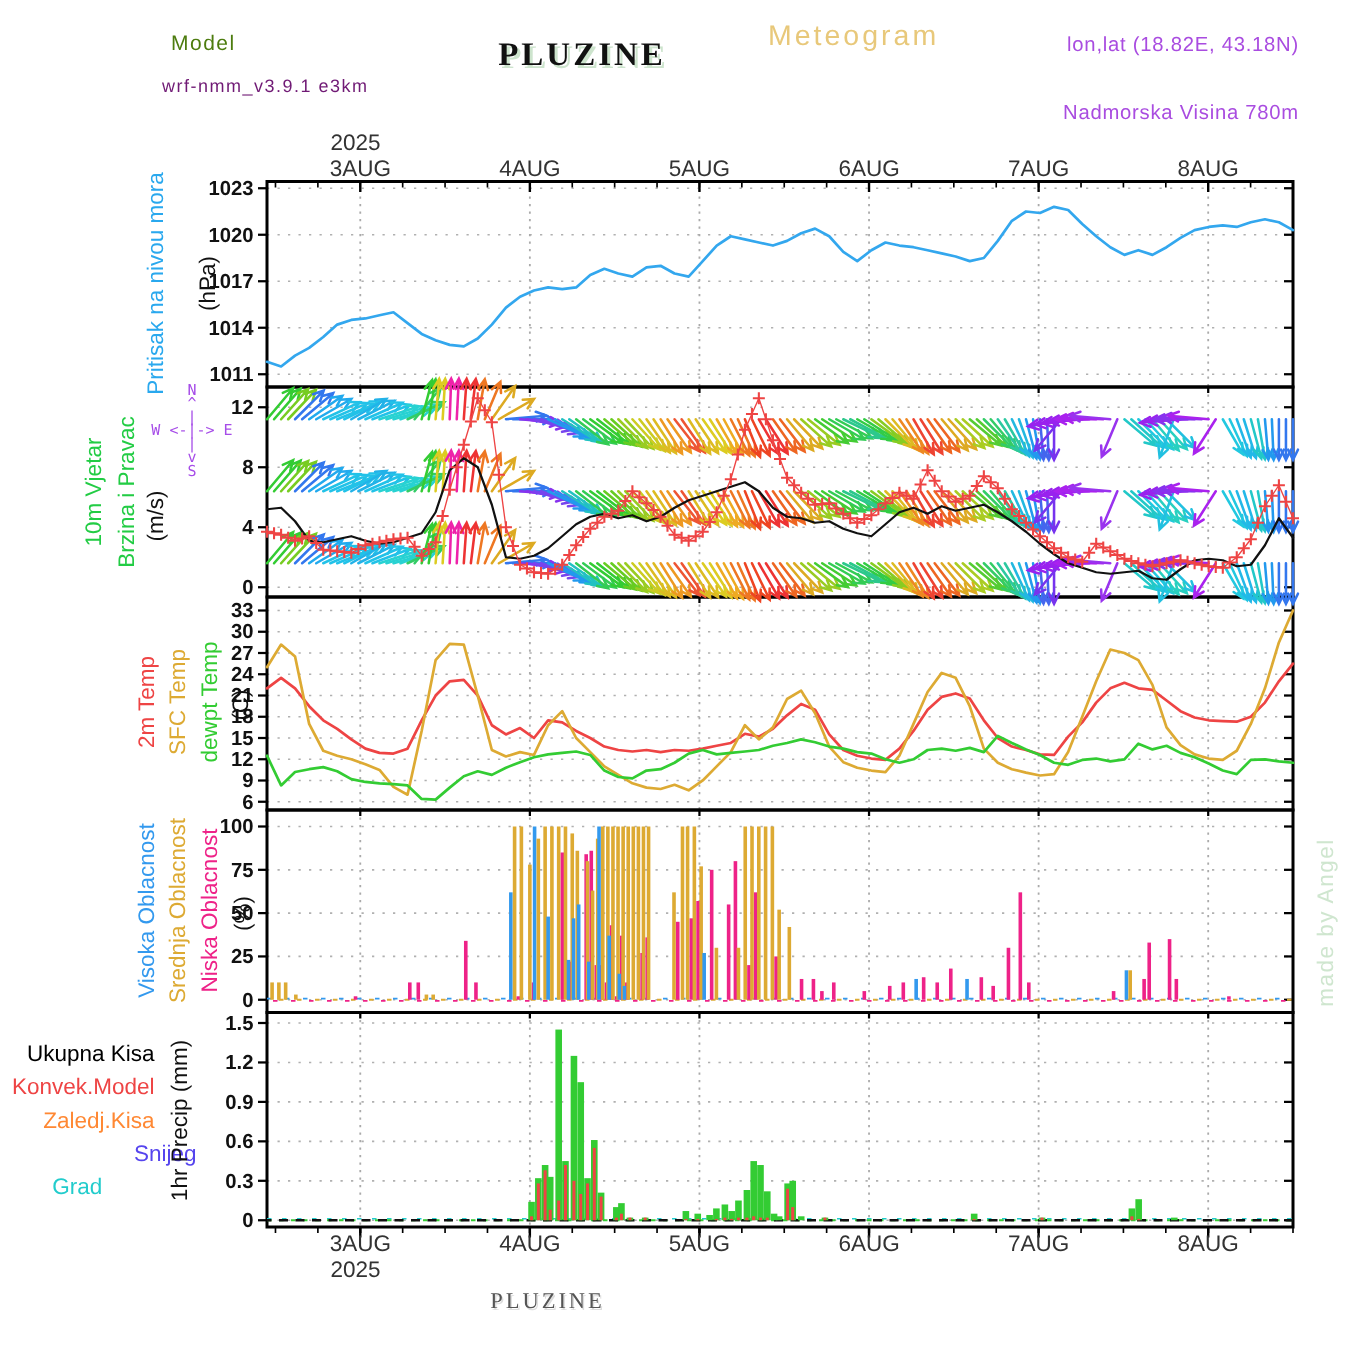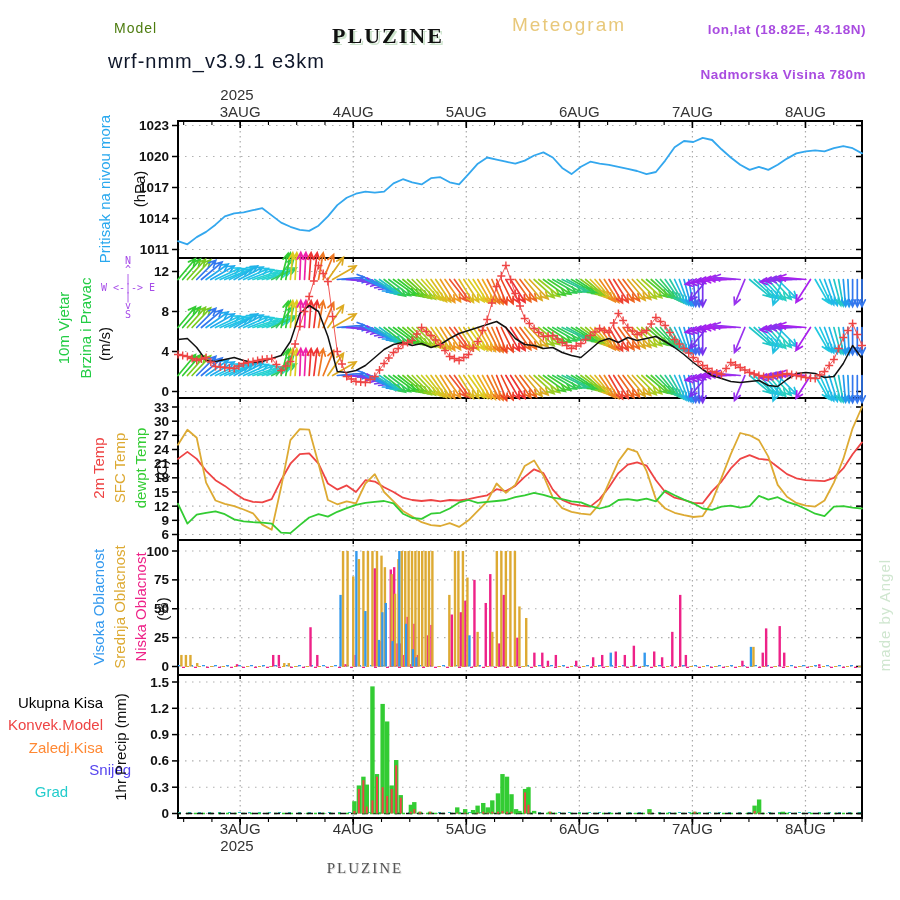--- a/index.html
+++ b/index.html
@@ -1,25 +1,25 @@
 <!DOCTYPE html>
 <html><head>
 <meta charset="utf-8">
 <style>
   html,body{margin:0;padding:0;background:#fff;}
   #root{position:relative;width:900px;height:900px;background:#fff;overflow:hidden;
         font-family:"Liberation Sans",sans-serif;}
   .abs{position:absolute;white-space:nowrap;}
   .rot{position:absolute;white-space:nowrap;transform:translate(-50%,-50%) rotate(-90deg);}
   .hdr-model{left:114px;top:20px;font-size:14px;color:#4d7c0f;letter-spacing:1px;}
-  .hdr-modelname{left:108px;top:50px;font-size:20px;color:#0f172a;letter-spacing:1px;}
+  .hdr-modelname{left:108px;top:50px;font-size:12px;color:#701a75;letter-spacing:1px;}
   .hdr-meteogram{left:512px;top:14px;font-size:19px;color:#e8c87a;letter-spacing:2px;}
   .hdr-title{left:308px;top:23px;width:160px;text-align:center;font-family:"Liberation Serif",serif;
              font-weight:bold;font-size:22px;letter-spacing:2px;color:#111;text-shadow:2px 2px 0 #cde4cd;}
-  .hdr-right{right:34px;text-align:right;font-size:13.5px;color:#a94ce0;letter-spacing:0.5px;font-weight:bold;}
+  .hdr-right{right:34px;text-align:right;font-size:13.5px;color:#a94ce0;letter-spacing:0.5px;}
   .lbl{font-size:15px;}
   .compass{position:absolute;left:88px;top:256px;width:80px;display:flex;flex-direction:column;
            align-items:center;color:#a64ce8;font-family:"DejaVu Sans Mono",monospace;
            font-size:10px;line-height:9px;}
   .precip-legend{position:absolute;left:0;top:0;width:103px;text-align:right;font-size:15px;}
   .watermark{position:absolute;left:884px;top:615px;transform:translate(-50%,-50%) rotate(-90deg);
              white-space:nowrap;color:#cfe6cf;font-size:15px;letter-spacing:1px;}
   .footer-caption{left:303px;top:860px;width:124px;text-align:center;
                   font-family:"Liberation Serif",serif;font-size:15px;letter-spacing:2px;
                   color:#555;text-shadow:1px 1px 0 #ddd;}

